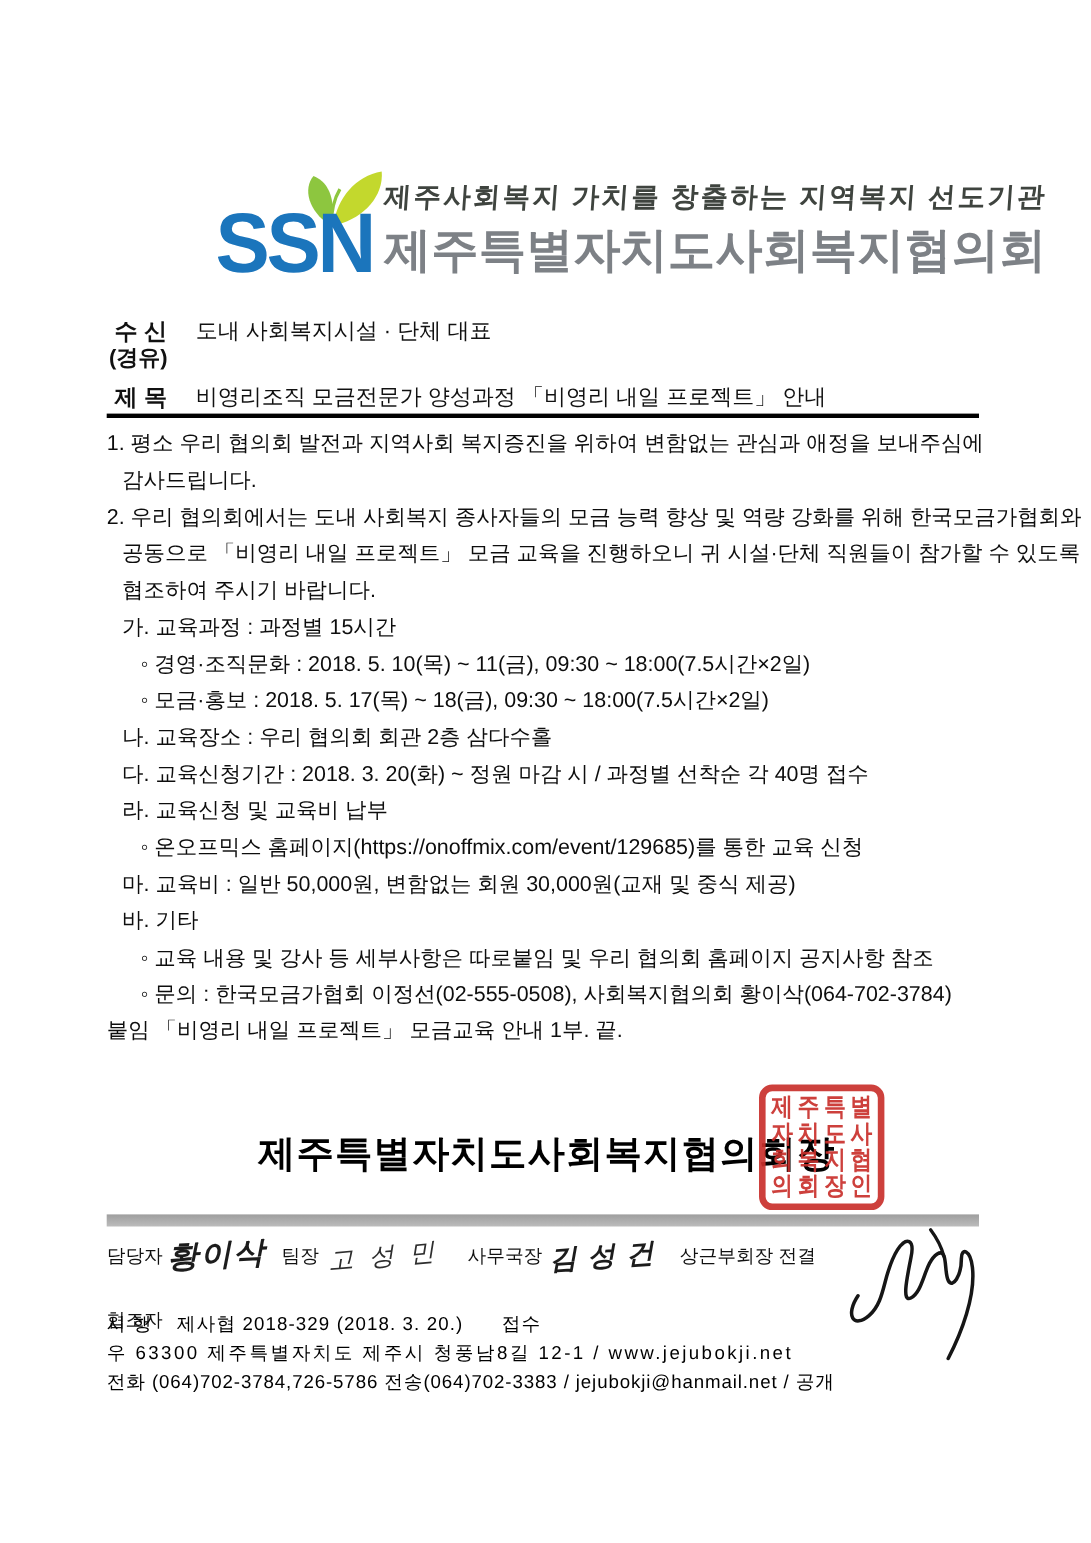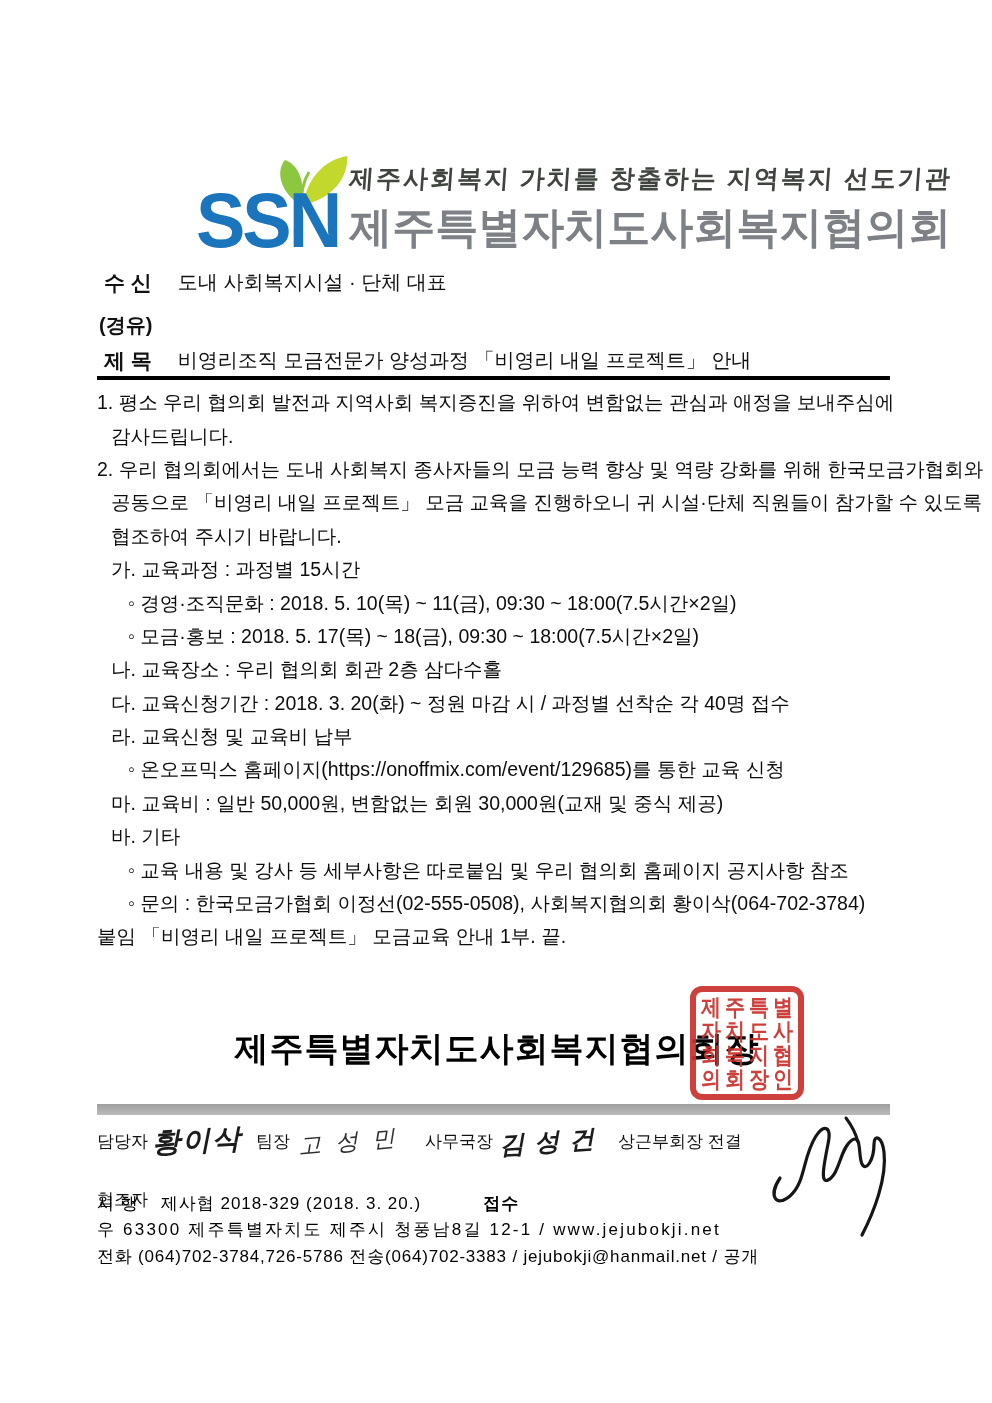--- a/index.html
+++ b/index.html
@@ -26,21 +26,21 @@
   }
   .org-name {
     margin-top:4px; font-size:43px; font-weight:700; color:#7d8186;
     letter-spacing:0px; white-space:nowrap;
   }
 
   
   .hfield { position:absolute; left:104px; display:flex; font-size:20px; white-space:nowrap; }
   .flabel { font-weight:bold; font-size:21px; }
   .fvalue { margin-left:26px; }
-  .hf-recipient { top:269px;text-align:center; }
+  .hf-recipient { top:287px;text-align:center; }
   .hf-via { top:312px; left:99px; font-weight:bold; font-size:20px; }
   .hf-subject { top:347px;text-align:right; }
   .title-rule { position:absolute; left:97px; top:376px; width:793px; height:4px; background:#000; }
 
   
   .doc-body { position:absolute; left:97px; top:386px; width:810px; }
   .bline {
     height:33.4px; display:flex; align-items:center;
     font-size:19.5px; white-space:nowrap; color:#0d0d0d;
   }
@@ -73,21 +73,21 @@
   .hand { font-weight:bold; font-style:italic; color:#1c1c1c; }
   .hand-a { font-size:28px; transform:rotate(-3deg); margin:0 14px 0 4px; letter-spacing:2px; }
   .hand-b { font-size:23px; font-weight:500; transform:rotate(-5deg); margin:0 16px 0 8px; letter-spacing:14px; color:#2e2e2e; }
   .hand-c { font-size:25px; transform:rotate(-4deg); margin:0 14px 0 6px; letter-spacing:10px; }
   .coop-row { position:absolute; left:97px; top:1188px; font-size:17px; }
   .sig-scrawl { position:absolute; left:762px; top:1100px; width:140px; height:140px; }
 
   
   .foot-line { position:absolute; left:97px; font-size:17px; white-space:nowrap; color:#000; }
   .fl-doc { top:1192px; letter-spacing:1px; display:flex; }
-  .fl-doc .receipt { margin-left:62px;font-weight:bold; }
+  .fl-doc .receipt { margin-left:35px; }
   .fl-addr { top:1218px; letter-spacing:2.2px; }
   .fl-phone { top:1245px; letter-spacing:0.8px; }
 </style>
 </head>
 <body>
 
 <div class="page">
 
   <div class="logo-row">
     <div class="ssn-wrap">

